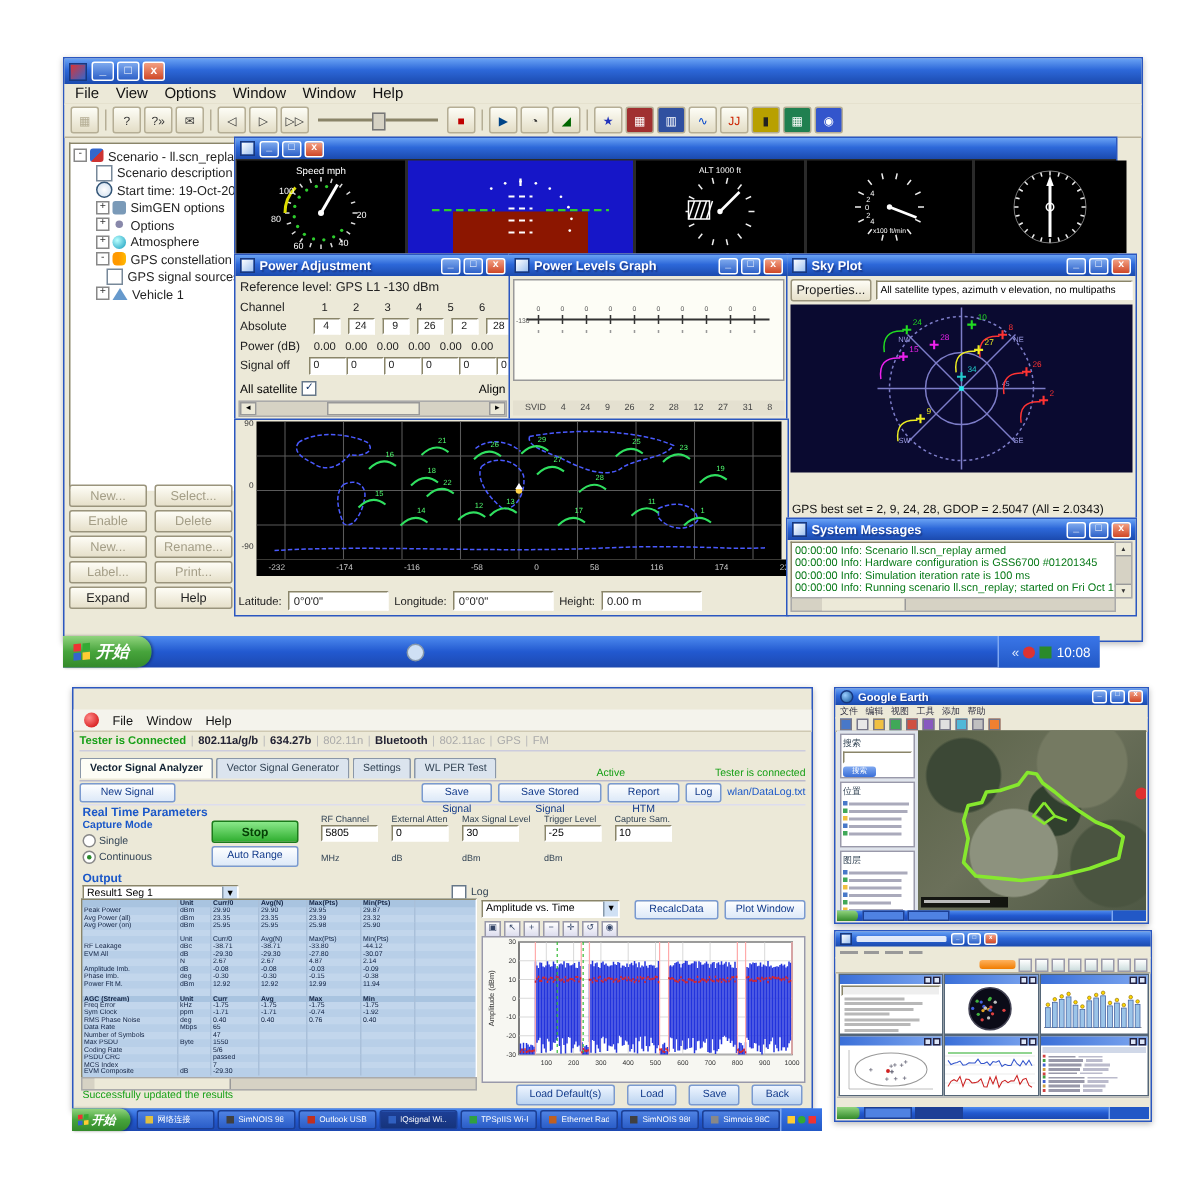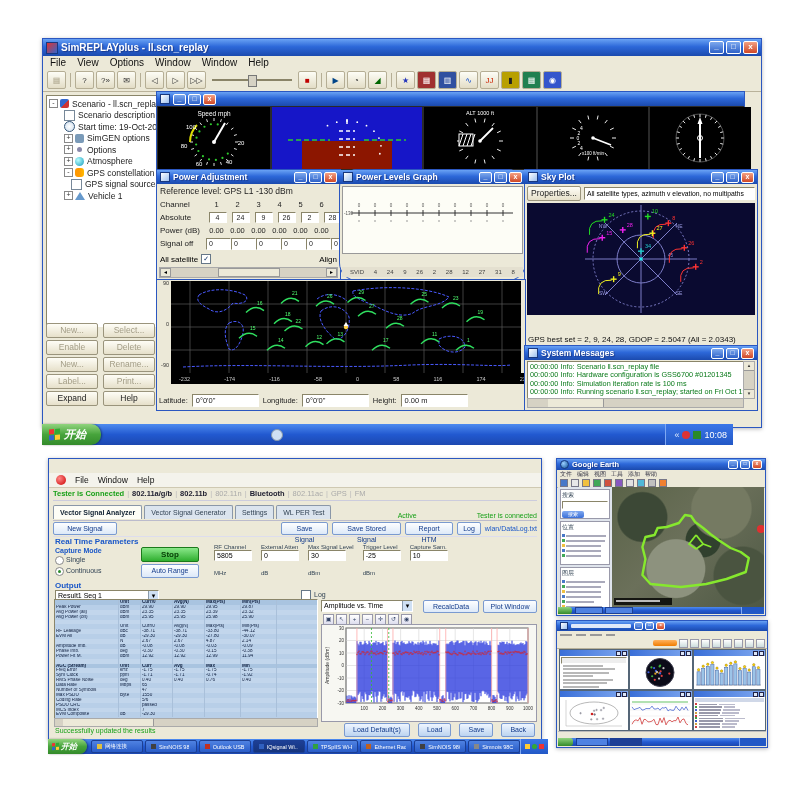--- a/index.html
+++ b/index.html
@@ -84,21 +84,20 @@
   .ptb i{width:3px;height:3px;background:#dce6f8;border:0.5px solid #224;display:block;}
 </style>
 </head>
 <body>
 
 <div id="stage">
 
   <div class="win" style="left:42px;top:38px;width:718px;height:388px;">
     <div class="tbar">
       <div class="tico" style="background:linear-gradient(135deg,#d33,#36c);"></div>
-      <div class="ttxt">SimREPLAYplus - ll.scn_replay</div>
       <div class="wbs">
         <div class="wb">_</div>
         <div class="wb">□</div>
         <div class="wb cl">x</div>
       </div>
     </div>
     <div class="mbar" style="top:17px;height:13px;">
         <span>File</span>
         <span>View</span>
         <span>Options</span>
@@ -405,21 +404,21 @@
       </div>
       <div style="position:absolute;left:2px;right:2px;bottom:2px;height:9px;background:#d6d2c4;border:1px solid #aaa;display:flex;">
         <div style="width:9px;background:#ece9d8;border:1px solid #999;font-size:6px;line-height:7px;text-align:center;">◂</div>
         <div style="flex:1;"></div>
         <div style="width:60px;background:#ece9d8;border:1px solid #999;"></div>
         <div style="flex:1;"></div>
         <div style="width:9px;background:#ece9d8;border:1px solid #999;font-size:6px;line-height:7px;text-align:center;">▸</div>
       </div>
     </div>
 
-    <div class="child" style="left:296px;top:130px;width:185px;height:110px;border-radius:18px;">
+    <div class="child" style="left:296px;top:130px;width:185px;height:110px;">
       <div class="tbar small">
         <div class="tico"></div>
         <div class="ttxt">Power Levels Graph</div>
         <div class="wbs">
           <div class="wb">_</div>
           <div class="wb">□</div>
           <div class="wb cl">x</div>
         </div>
       </div>
       <svg id="pg-canvas" width="179" height="66" viewBox="0 0 179 66" style="position:absolute;left:2px;top:16px;background:#fdfdf6;border:1px solid #999;">
@@ -629,21 +628,21 @@
       <div class="tbar small">
         <div class="tico"></div>
         <div class="ttxt">System Messages</div>
         <div class="wbs">
           <div class="wb">_</div>
           <div class="wb">□</div>
           <div class="wb cl">x</div>
         </div>
       </div>
       <div class="sunk" id="sysmsg-list" style="position:absolute;left:2px;top:15px;right:13px;bottom:11px;overflow:hidden;font-size:7.3px;color:#0a7a1a;line-height:8.3px;padding:1px 2px;white-space:nowrap;">
-          <div>00:00:00 Info: Scenario ll.scn_replay file</div>
+          <div>00:00:00 Info: Scenario ll.scn_replay armed</div>
           <div>00:00:00 Info: Hardware configuration is GSS6700 #01201345</div>
           <div>00:00:00 Info: Simulation iteration rate is 100 ms</div>
           <div>00:00:00 Info: Running scenario ll.scn_replay; started on Fri Oct 19</div>
         </div>
       <div style="position:absolute;right:2px;top:15px;width:10px;bottom:11px;background:#d6d2c4;border:1px solid #aaa;font-size:5px;text-align:center;color:#333;">
         <div style="height:8px;background:#ece9d8;border-bottom:1px solid #999;">▴</div>
         <div style="position:absolute;bottom:0;left:0;right:0;height:8px;background:#ece9d8;border-top:1px solid #999;">▾</div>
       </div>
       <div style="position:absolute;left:2px;right:13px;bottom:2px;height:8px;background:#d6d2c4;border:1px solid #aaa;">
         <div style="width:55px;height:100%;background:#ece9d8;border-right:1px solid #999;margin-left:20px;"></div>
@@ -676,21 +675,21 @@
       <span style="width:10px;height:10px;border-radius:50%;background:radial-gradient(circle at 35% 35%,#f88,#c00);flex:none;"></span>
     <span>File</span>
         <span>Window</span>
         <span>Help</span>
       </div>
     <div id="iq-conn" style="position:absolute;left:4px;top:28px;right:4px;height:13px;display:flex;align-items:center;font-size:7.5px;border-bottom:1px solid #ccd;">
         <span class="citem green">Tester is Connected</span>
         <span class="csep">|</span>
         <span class="citem bold">802.11a/g/b</span>
         <span class="csep">|</span>
-        <span class="citem bold">802.11b</span>
+        <span class="citem bold">634.27b</span>
         <span class="csep">|</span>
         <span class="citem dim">802.11n</span>
         <span class="csep">|</span>
         <span class="citem bold">Bluetooth</span>
         <span class="csep">|</span>
         <span class="citem dim">802.11ac</span>
         <span class="csep">|</span>
         <span class="citem dim">GPS</span>
         <span class="csep">|</span>
         <span class="citem dim">FM</span>

